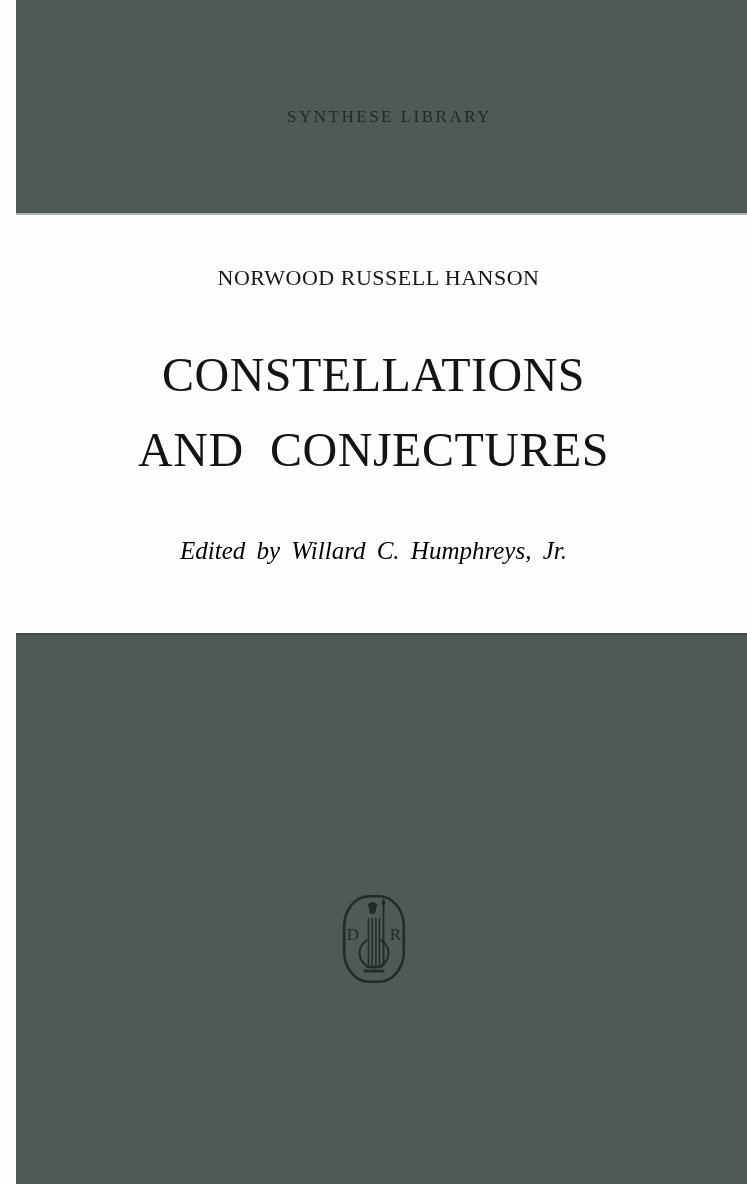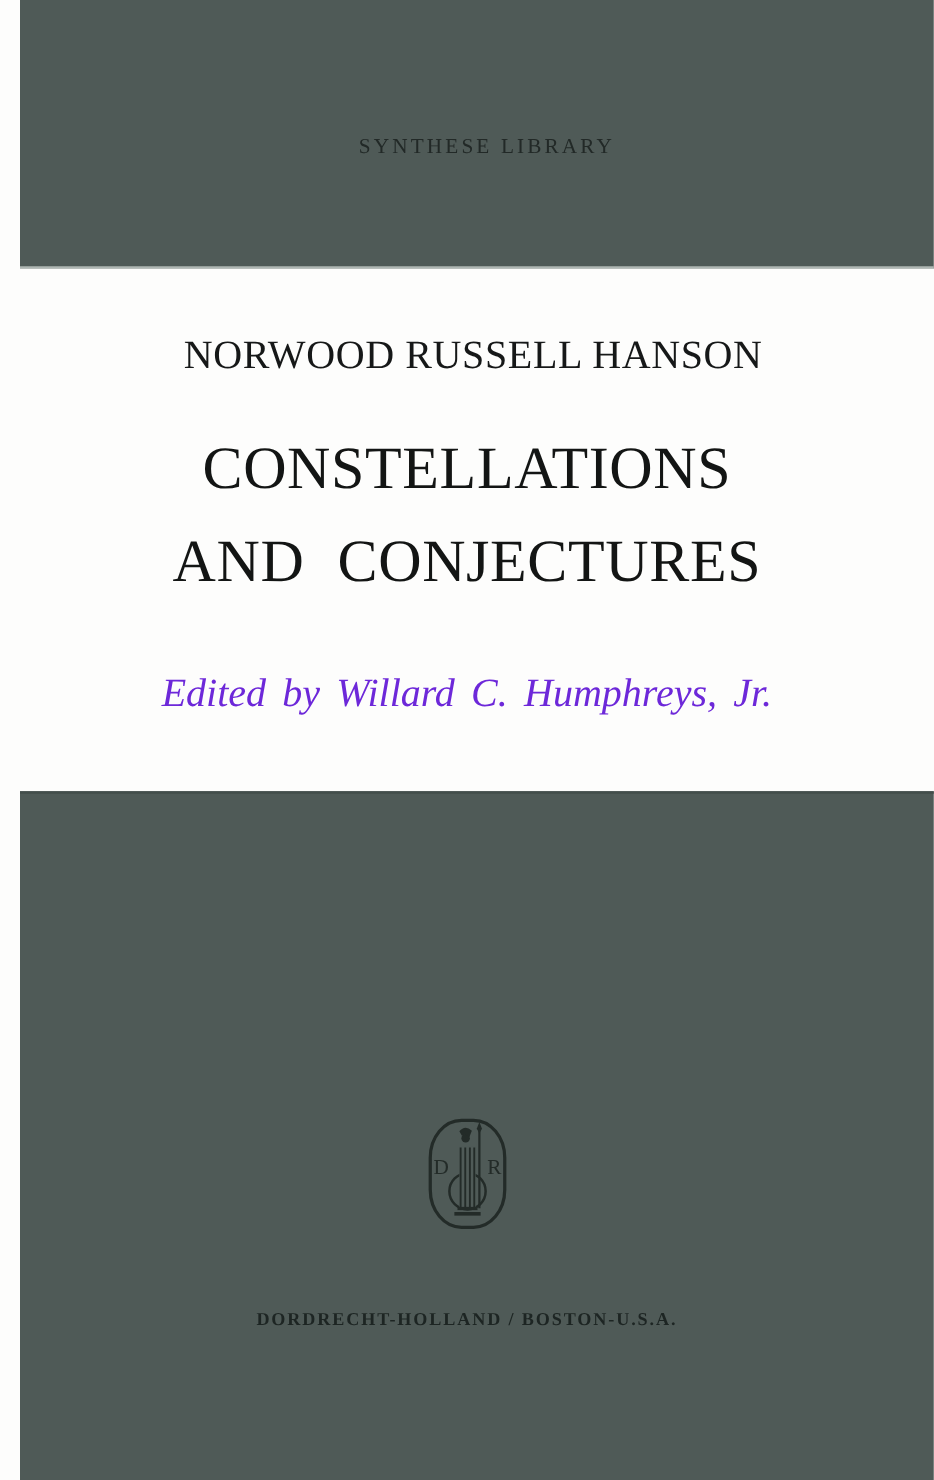--- a/index.html
+++ b/index.html
@@ -34,36 +34,36 @@
     text-align: center; line-height: 1;
     white-space: nowrap;
   }
   .series {
     top: 108px;
     font-size: 17px; letter-spacing: 2.5px;
     color: #222927;
   }
   .author {
     top: 267px;
-    font-size: 32px; letter-spacing: 0.5px;
+    font-size: 22px; letter-spacing: 0.5px;
     color: #161818;
     padding-left: 10px;
   }
   .title {
     font-size: 48px; letter-spacing: 0.5px;
     word-spacing: 14px;
     color: #131514;
   }
   .title-line1 { top: 351px; }
   .title-line2 { top: 426px; }
   .editor {
     top: 538px;
     font-style: italic;
-    font-size: 32px; word-spacing: 5px;
-    color: #6d28d9;
+    font-size: 25px; word-spacing: 5px;
+    color: #000000;
   }
   .logo {
     position: absolute;
     left: 342px; top: 894px;
     width: 64px; height: 90px;
   }
   .logo text {
     font-family: "Liberation Serif", "DejaVu Serif", serif;
     font-size: 17px;
     fill: #232b28;
@@ -124,15 +124,14 @@
     <path d="M41.5 3.5 L43.6 9 L41.5 12.5 L39.4 9 Z" fill="#232b28"></path>
 
     <rect x="24" y="71.5" width="16" height="2.6" fill="#232b28"></rect>
     <rect x="21.5" y="75.6" width="21" height="2.9" fill="#232b28"></rect>
 
     <text x="11" y="45.5" text-anchor="middle">D</text>
     <text x="53.5" y="45.5" text-anchor="middle">R</text>
   </svg>
 
 
-  <div class="textline locations">DORDRECHT-HOLLAND / BOSTON-U.S.A.</div>
 
 </div>
 
 </body></html>

